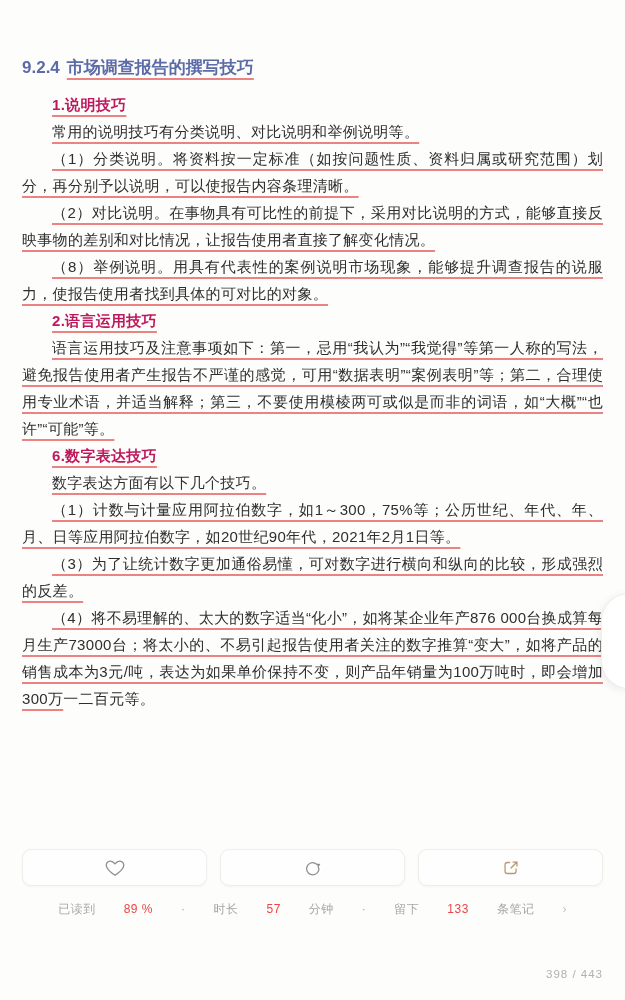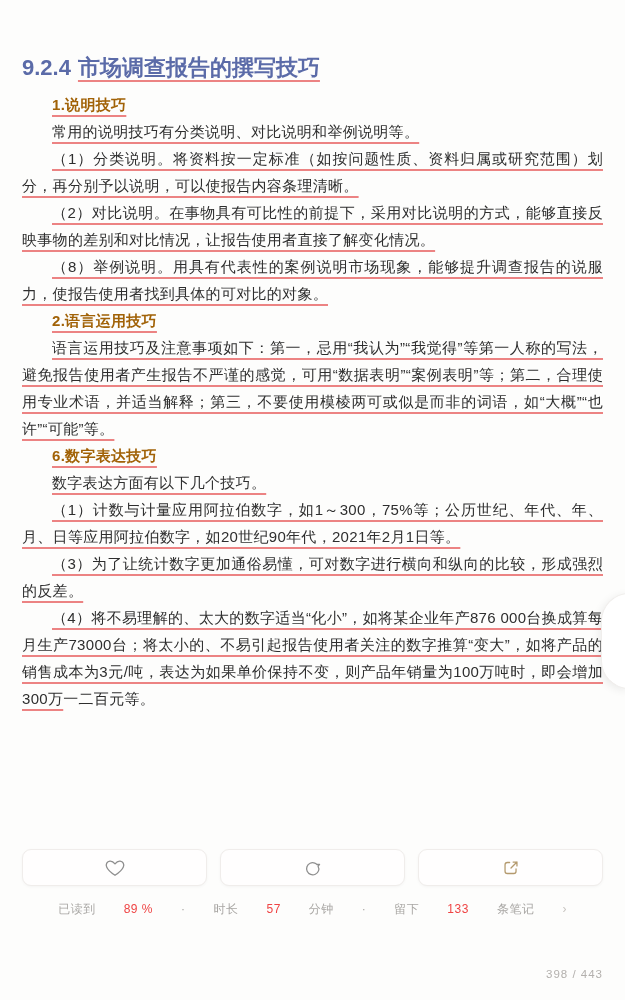--- a/index.html
+++ b/index.html
@@ -10,36 +10,36 @@
     font-family: "Liberation Sans", "DejaVu Sans", sans-serif;
     overflow: hidden;
     color: #2e2e2e;
   }
   .content {
     position: absolute;
     left: 22px; right: 22px; top: 54px;
     text-align: justify;
   }
   h2.section {
-    font-size: 22px;
+    font-size: 17px;
     font-weight: 600;
     color: #5b6ba8;
     margin: 0 0 9px 0;
     line-height: 28px;
     text-align: left;
   }
   h2.section .hnum { margin-right: 7px; }
   p.body, p.subhead {
     margin: 0;
     font-size: 15px;
     line-height: 27px;
     letter-spacing: 0.3px;
     text-indent: 2em;
   }
-  p.subhead { font-weight: bold; color: #a16207; text-align: left; }
+  p.subhead { font-weight: bold; color: #be185d; text-align: left; }
   .u {
     text-decoration: underline;
     text-decoration-color: #ec8383;
     text-decoration-thickness: 2px;
     text-underline-offset: 5px;
   }
   
   .handle {
     position: absolute;
     right: -4px; top: 593px;

